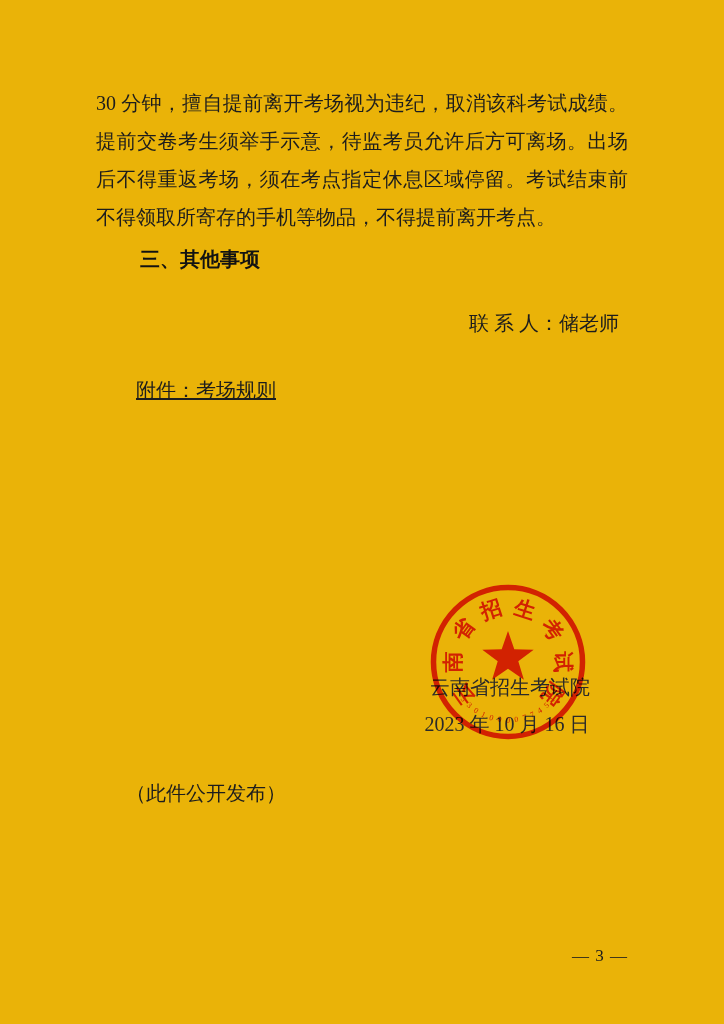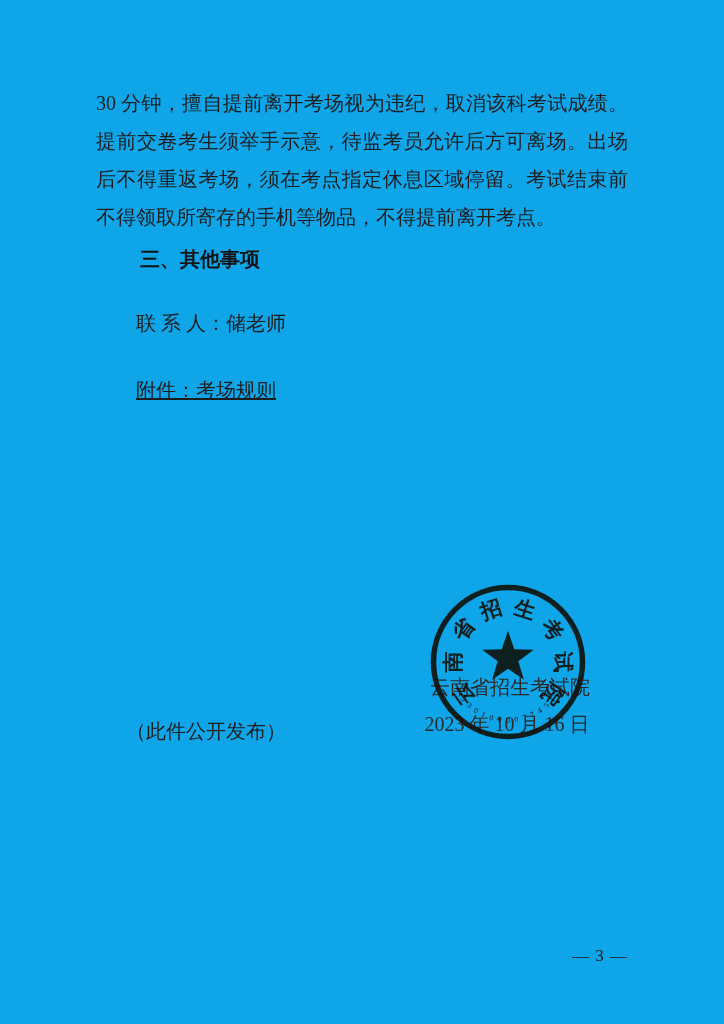--- a/index.html
+++ b/index.html
@@ -1,48 +1,48 @@
 <!DOCTYPE html>
 <html><head>
 <meta charset="utf-8">
 <style>
   html,body{margin:0;padding:0;background:#ffffff;}
   .page{
     position:relative;
     width:724px;height:1024px;
-    background:#0ea5e9;
+    background:#eab308;
     font-family:"Liberation Serif","DejaVu Serif",serif;
     color:#1d1d1d;
     overflow:hidden;
   }
   .content{
     position:absolute;left:96px;top:84px;width:532px;
     font-size:20px;line-height:38px;
   }
   .para{margin:0;text-align:justify;}
   .para.indent{text-indent:2em;}
   .heading{
     margin:4px;
     font-family:Liberation Serif, serif;
     font-weight:700;font-size:20px;line-height:38px;
     text-indent:2em;color:#121212;
   }
   .contact-block{margin-top:26px;}
-  .contact-line{margin:0;text-indent:2em;line-height:38px;}
+  .contact-line{margin:9px;text-indent:2em;line-height:38px;text-align:right;}
   .attachment-line{margin:0;margin-top:29px;text-indent:2em;line-height:38px;text-decoration:underline;}
   .sig-org{
     position:absolute;top:677px;left:510px;transform:translateX(-50%);
     font-size:20px;line-height:1;white-space:nowrap;color:#2a2a2a;
   }
   .sig-date{
     position:absolute;top:714px;left:507px;transform:translateX(-50%);
     font-size:20px;line-height:1;white-space:nowrap;color:#2a2a2a;
   }
   .release-note{
-    position:absolute;left:96px;top:712px;margin:0;
+    position:absolute;left:96px;top:774px;margin:0;
     font-size:20px;line-height:38px;text-indent:1.5em;
   }
   .page-number{
     position:absolute;top:947px;right:96px;
     font-size:17px;line-height:1;letter-spacing:1px;color:#1d1d1d;
     white-space:nowrap;
   }
   .seal{
     position:absolute;left:430px;top:584px;width:156px;height:156px;
     mix-blend-mode:multiply;opacity:.93;

